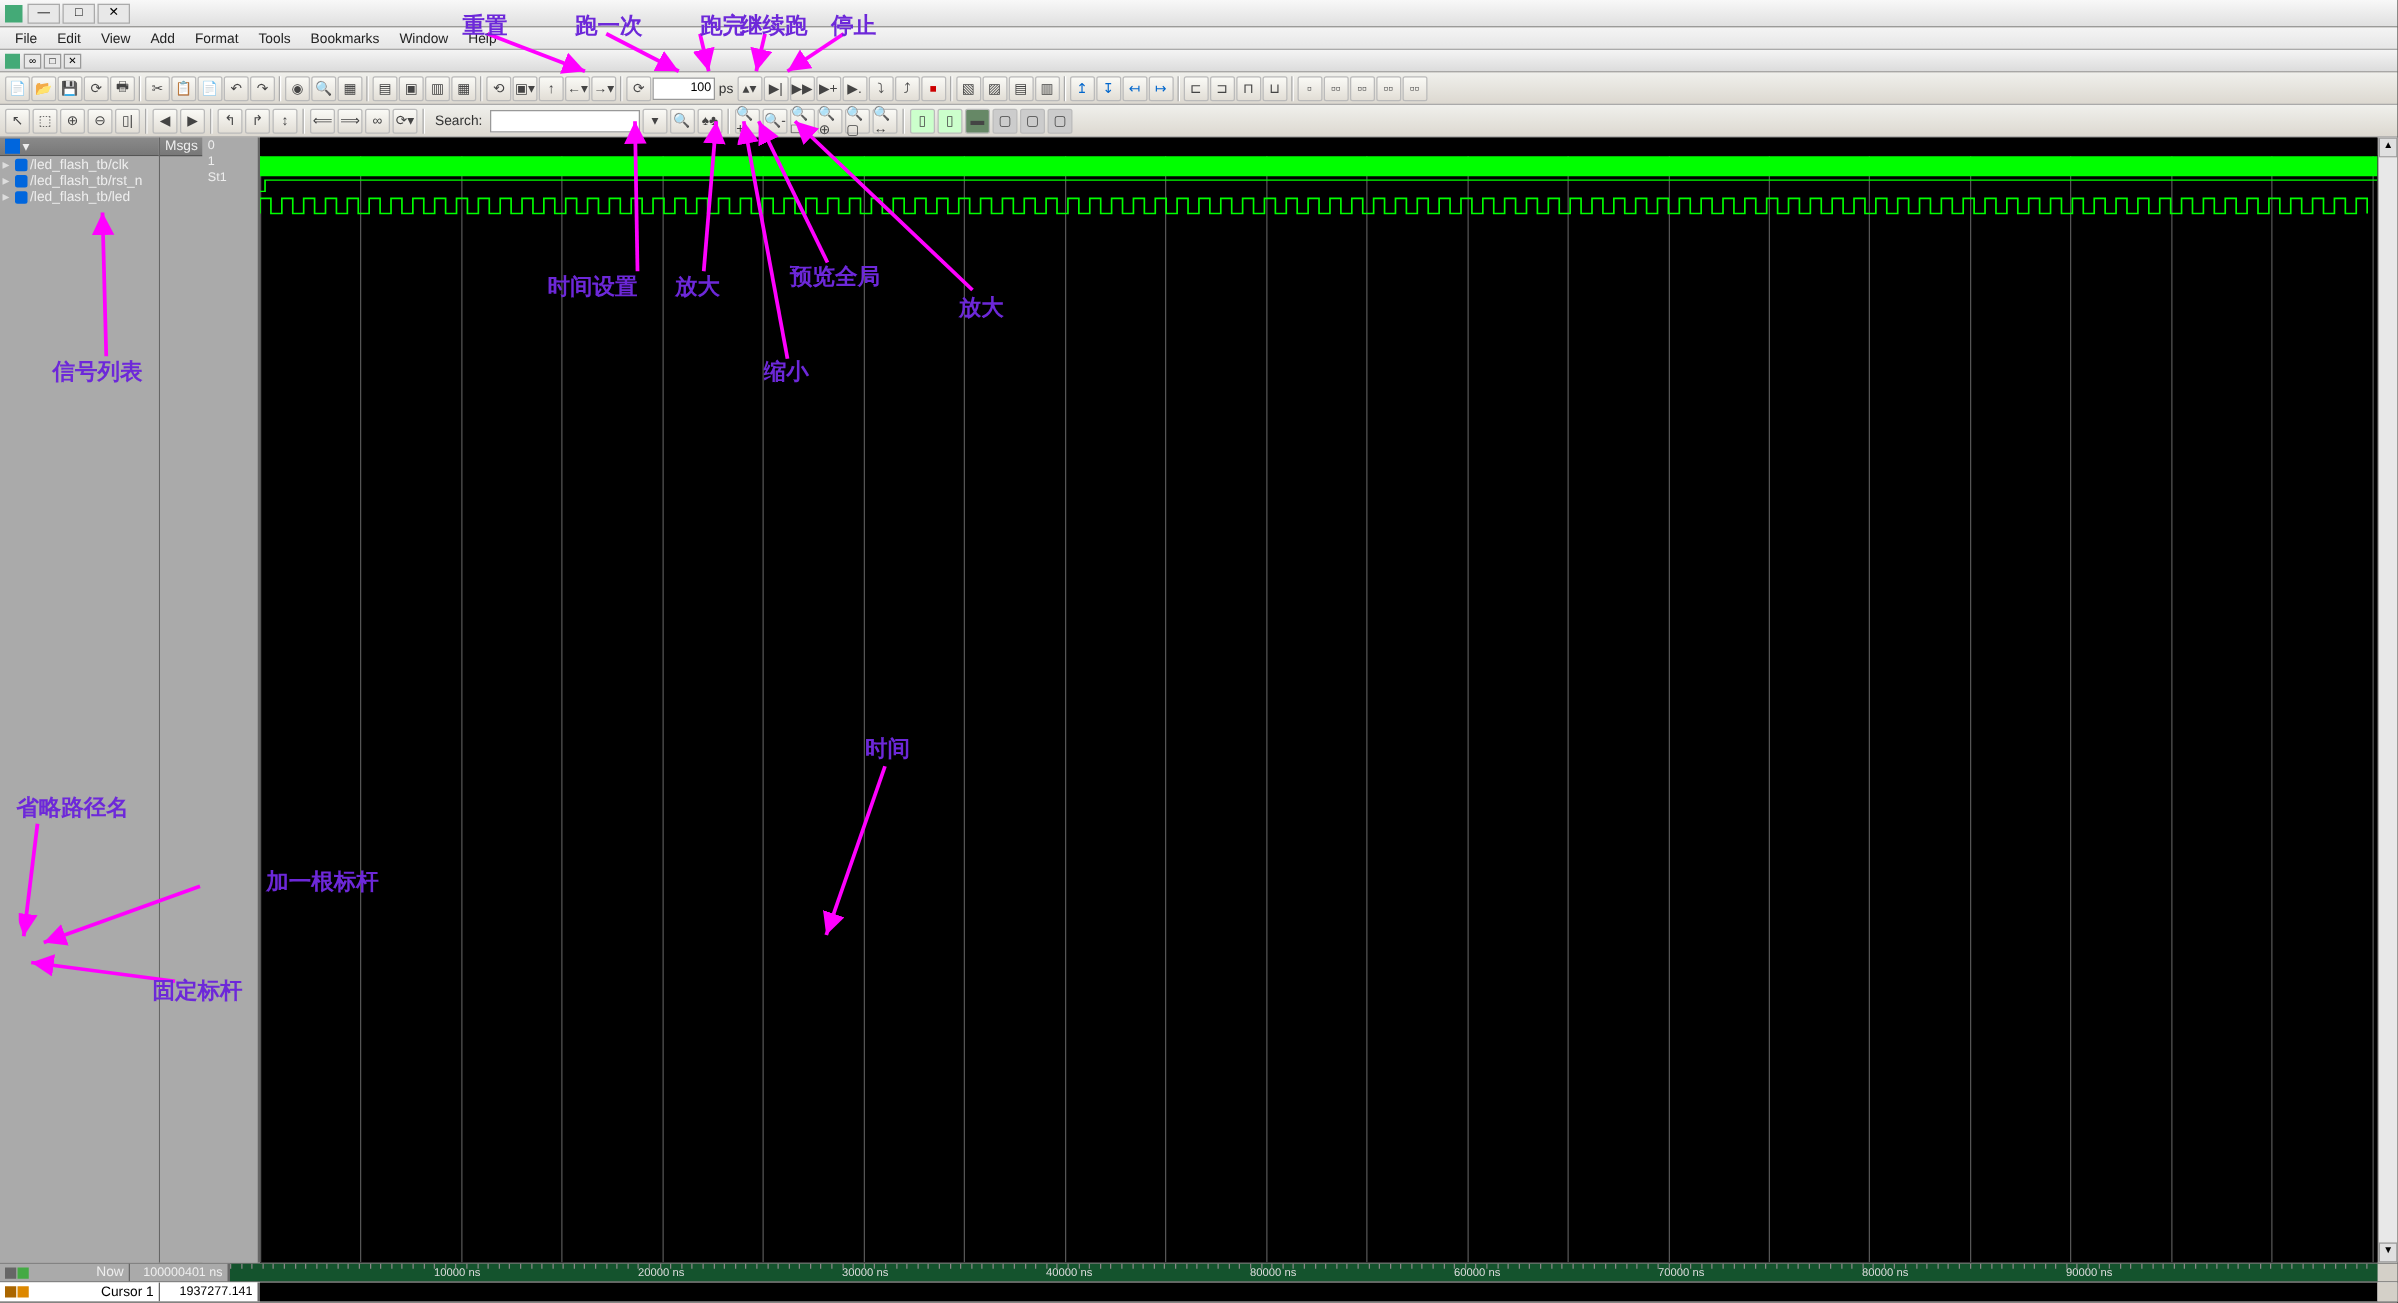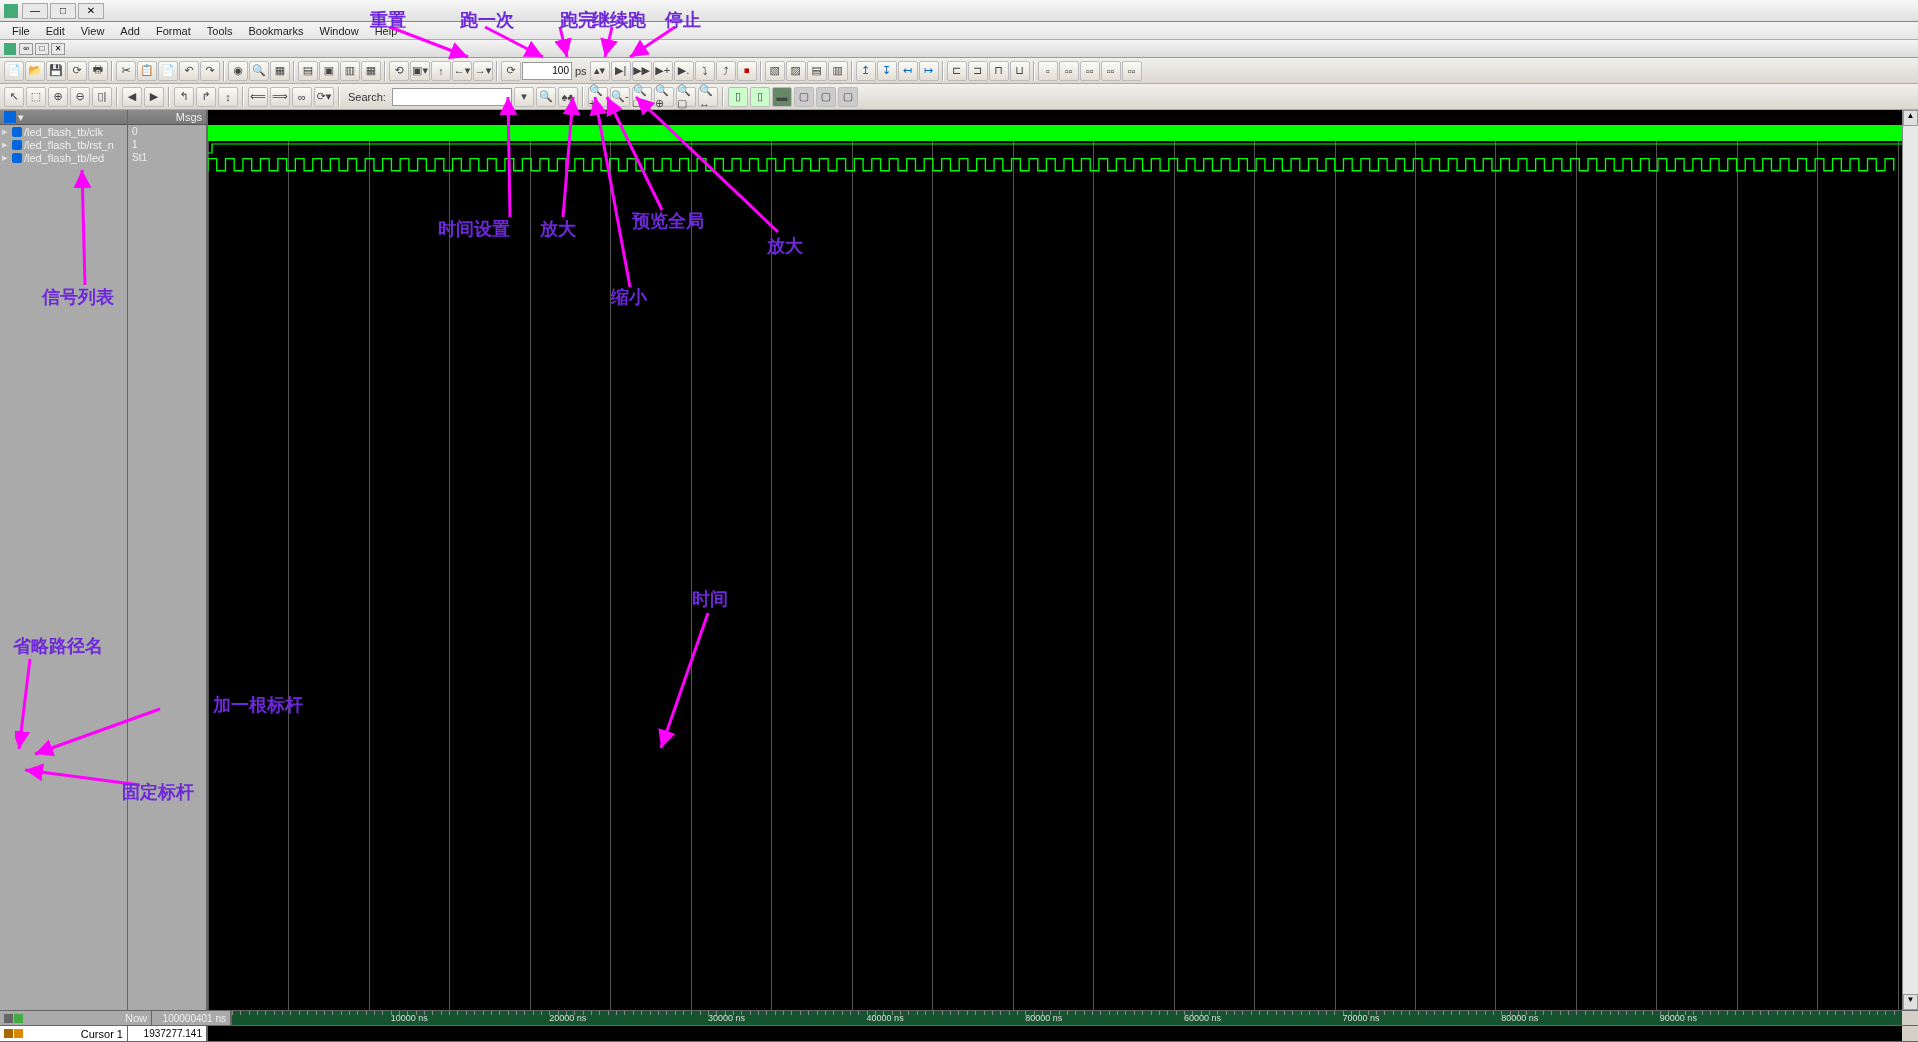--- a/index.html
+++ b/index.html
@@ -33,21 +33,21 @@
 .search-box { width: 120px; height: 18px; border: 1px solid #999; background: white; padding: 0 4px; }
 .search-label { color: #333; margin: 0 4px; }
 
 
 .main { display: flex; height: 900px; }
 .left-panel { width: 128px; background: #aaa; border-right: 1px solid #666; display: flex; flex-direction: column; }
 .left-panel .header-row { height: 15px; background: linear-gradient(to bottom, #8a8a8a, #787878); color: #eee; display: flex; align-items: center; padding: 0 4px; border-bottom: 1px solid #555; }
 .left-panel .header-row .spacer { flex: 1; }
 .left-panel .wave-icon { width: 12px; height: 12px; background: #06d; margin-right: 2px; }
 
-.msgs-panel { width: 80px; background: #aaa; border-right: 2px solid #666; display: flex; flex-direction: column; }
+.msgs-panel { width: 80px; background: #aaa; border-right: 2px solid #666; display: flex; flex-direction: row; }
 .msgs-panel .header-row { height: 15px; background: linear-gradient(to bottom, #8a8a8a, #787878); color: #eee; display: flex; align-items: center; justify-content: flex-end; padding: 0 4px; border-bottom: 1px solid #555; font-size: 10px; }
 
 .signal-row { height: 13px; display: flex; align-items: center; padding: 0 2px; color: #eee; font-size: 10px; }
 .signal-row .expand { width: 10px; color: #ddd; }
 .signal-row .sig-icon { width: 10px; height: 10px; background: #06d; margin-right: 2px; border-radius: 2px; }
 .signal-row .name { white-space: nowrap; overflow: hidden; }
 
 .msg-row { height: 13px; display: flex; align-items: center; padding: 0 4px; color: #eee; font-size: 10px; }
 
 .sig-container { flex: 1; background: #aaa; overflow: hidden; }
@@ -68,21 +68,21 @@
 
 .vgrid { position: absolute; top: 0; bottom: 0; width: 1px; background: #555; }
 
 
 .right-scroll { width: 16px; background: #d4d0c8; border-left: 1px solid #888; display: flex; flex-direction: column; }
 .scroll-btn { height: 16px; background: #e0e0e0; border: 1px solid #999; font-size: 8px; text-align: center; cursor: pointer; }
 .scroll-track { flex: 1; background: #e8e8e8; }
 
 
 .bottom-now { height: 16px; background: #aaa; display: flex; border-top: 1px solid #666; border-bottom: 1px solid #666; }
-.bottom-now .cell1 { width: 152px; background: #aaa; border-right: 1px solid #666; color: #eee; text-align: right; padding: 0 4px; font-size: 10px; display: flex; align-items: center; justify-content: space-between; }
+.bottom-now .cell1 { width: 104px; background: #aaa; border-right: 1px solid #666; color: #eee; text-align: right; padding: 0 4px; font-size: 10px; display: flex; align-items: center; justify-content: space-between; }
 .bottom-now .cell1 .icons { display: flex; gap: 1px; }
 .bottom-now .cell1 .mini { width: 9px; height: 9px; background: #666; }
 .bottom-now .cell2 { width: 80px; background: #aaa; border-right: 2px solid #666; color: #eee; text-align: right; padding: 0 4px; font-size: 10px; line-height: 16px; }
 .bottom-now .timeline { flex: 1; background: #14532d; position: relative; }
 .bottom-now .timeline .tick-label { position: absolute; top: 2px; color: #ddd; font-size: 9px; }
 .bottom-now .timeline .tick-mark { position: absolute; top: 0; width: 1px; height: 4px; background: #888; }
 
 .bottom-cursor { height: 16px; background: #fff; display: flex; border-bottom: 1px solid #666; }
 .bottom-cursor .cell1 { width: 128px; background: #fff; border-right: 1px solid #666; color: #000; text-align: right; padding: 0 4px; font-size: 10px; display: flex; align-items: center; justify-content: space-between; }
 .bottom-cursor .cell1 .icons { display: flex; gap: 1px; }

